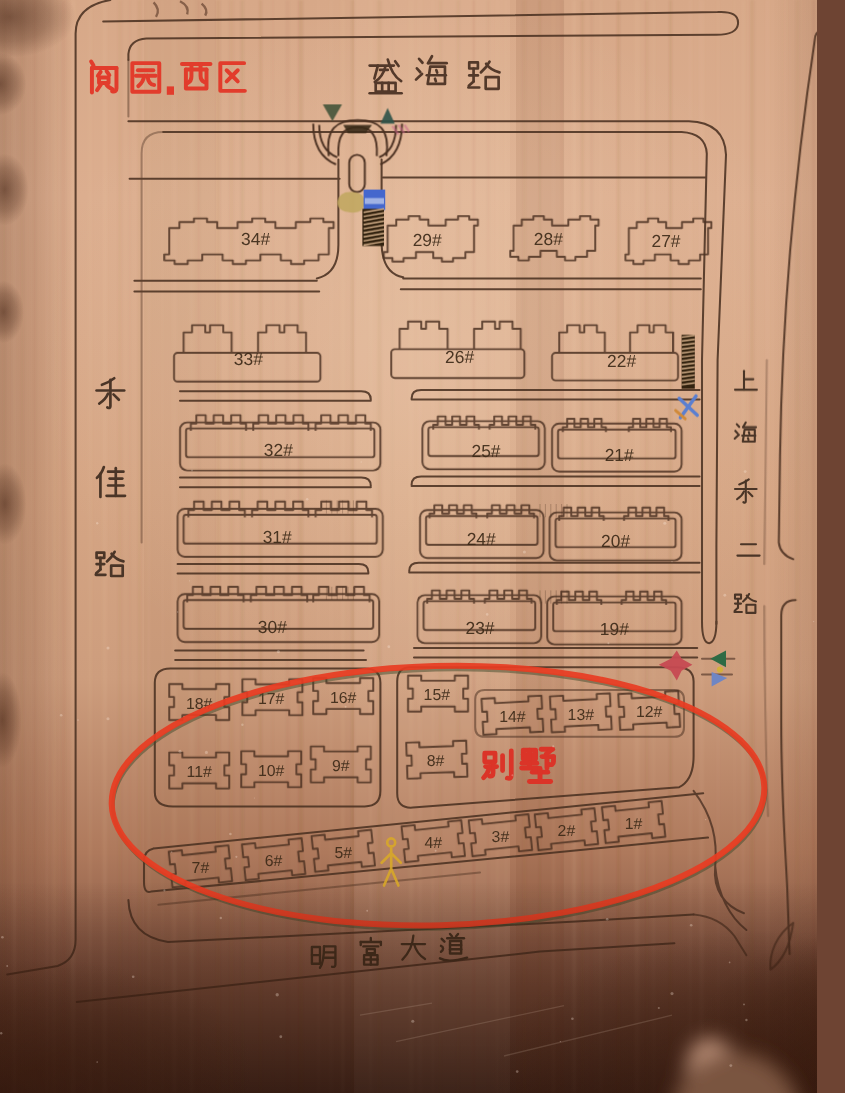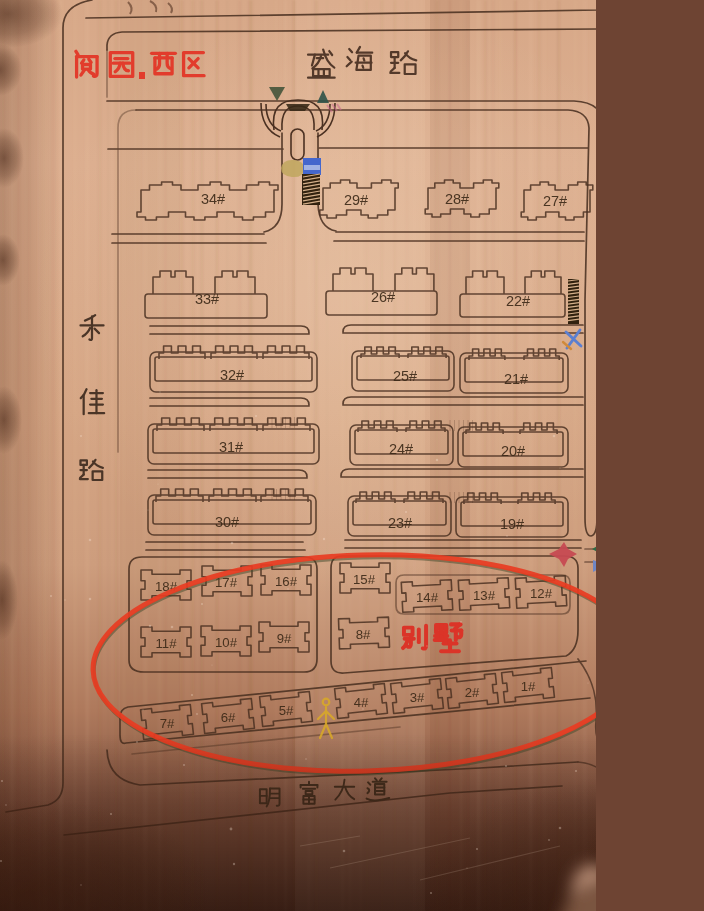--- a/index.html
+++ b/index.html
@@ -1,14 +1,14 @@
 <!DOCTYPE html>
 <html><head><meta charset="utf-8"><title>map</title>
 <style>html,body{margin:0;padding:0;background:#6e4433;}
-#board{width:596px;height:911px;overflow:hidden;font-family:"Liberation Sans",sans-serif;}
+#board{width:680px;height:911px;overflow:hidden;font-family:"Liberation Sans",sans-serif;}
 #board svg{filter:blur(0.35px);}</style>
 </head><body>
 <div id="board"><svg xmlns="http://www.w3.org/2000/svg" width="704" height="911" viewBox="0 0 704 911">
       <defs>
 <linearGradient id="bgv" x1="0" y1="0" x2="0" y2="1">
  <stop offset="0" stop-color="#d7a888"></stop>
  <stop offset="0.18" stop-color="#dcae8f"></stop>
  <stop offset="0.45" stop-color="#d5a584"></stop>
  <stop offset="0.62" stop-color="#cd9d7d"></stop>
  <stop offset="0.78" stop-color="#ae795c"></stop>

